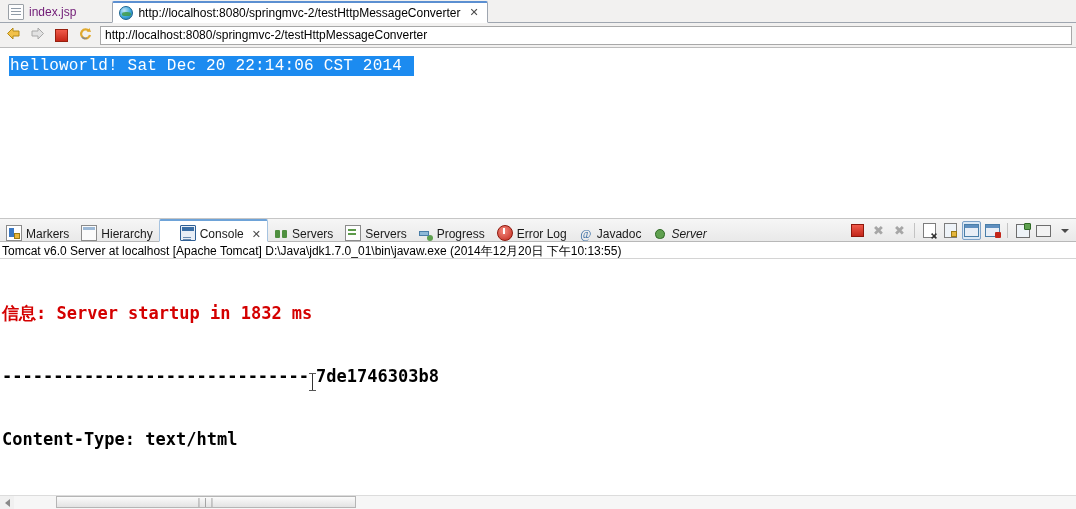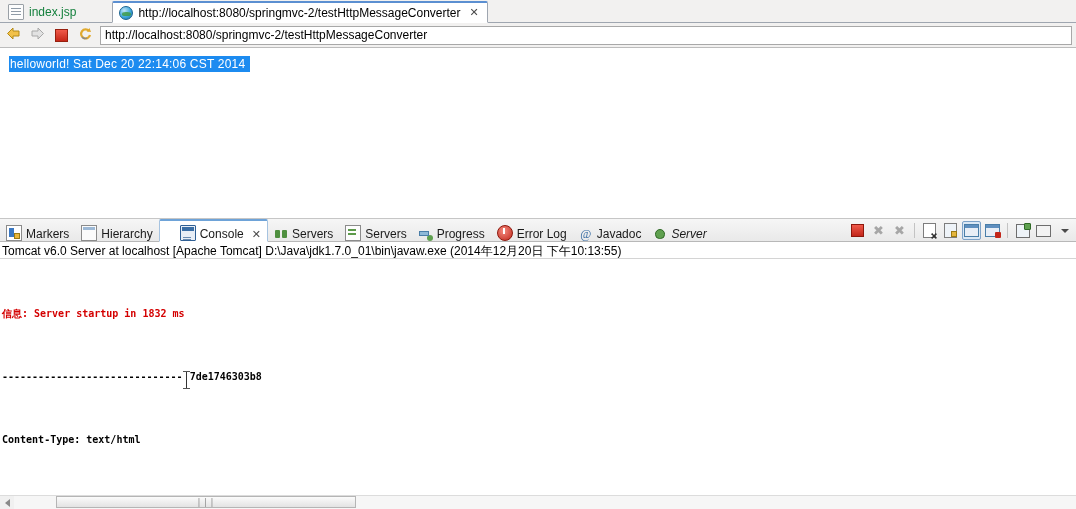--- a/index.html
+++ b/index.html
@@ -28,21 +28,21 @@
     height: 21px;
     display: flex;
     align-items: center;
     gap: 5px;
     padding: 0 8px 0 6px;
     font-size: 12px;
     color: #3f3f46;
     box-sizing: border-box;
     white-space: nowrap;
   }
-  .btab.inactive { color: #15803d; }
+  .btab.inactive { color: #701a75; }
   .btab.active {
     background: #ffffff;
     border: 1px solid #9fa6b0;
     border-bottom: 1px solid #ffffff;
     border-top: 2px solid #5b8fd1;
     color: #000;
     height: 22px;
     margin-bottom: -1px;
     border-radius: 2px 2px 0 0;
   }
@@ -120,25 +120,25 @@
   
   .page-view {
     height: 170px;
     background: #fff;
     position: relative;
     border-bottom: 1px solid #c6c6c6;
   }
   .page-text {
     position: absolute;
     left: 9px; top: 8px;
-    font-family: Liberation Sans, sans-serif;
-    font-size: 12px;
+    font-family: Liberation Mono, monospace;
+    font-size: 16px;
     background: #1c8bf0;
     color: #ffffff;
-    padding: 1px 5px 1px 1px;
+    padding: 1px 12px 1px 1px;
     white-space: pre;
     letter-spacing: .2px;
   }
 
   
   .view-tabbar {
     height: 23px;
     background: linear-gradient(#f6f6f6, #e9e9e9);
     border-bottom: 1px solid #b8b8b8;
     display: flex;
@@ -232,21 +232,21 @@
     font-size: 12px;
     color: #000;
     padding: 1px 0 0 2px;
     border-bottom: 1px solid #d4d4d4;
     white-space: nowrap;
     box-sizing: border-box;
   }
   .console-body {
     background: #ffffff;
     font-family: "DejaVu Sans Mono", monospace;
-    font-size: 10px;
+    font-size: 17px;
     line-height: 21px;
     padding: 2px 0 0 2px;
     white-space: pre;
     height: 234px;
     overflow: hidden;
     box-sizing: border-box;
     position: relative;
   }
   .cl { display: block; white-space: pre; }
   .cl.red { color: #d40000; font-weight: bold; }

